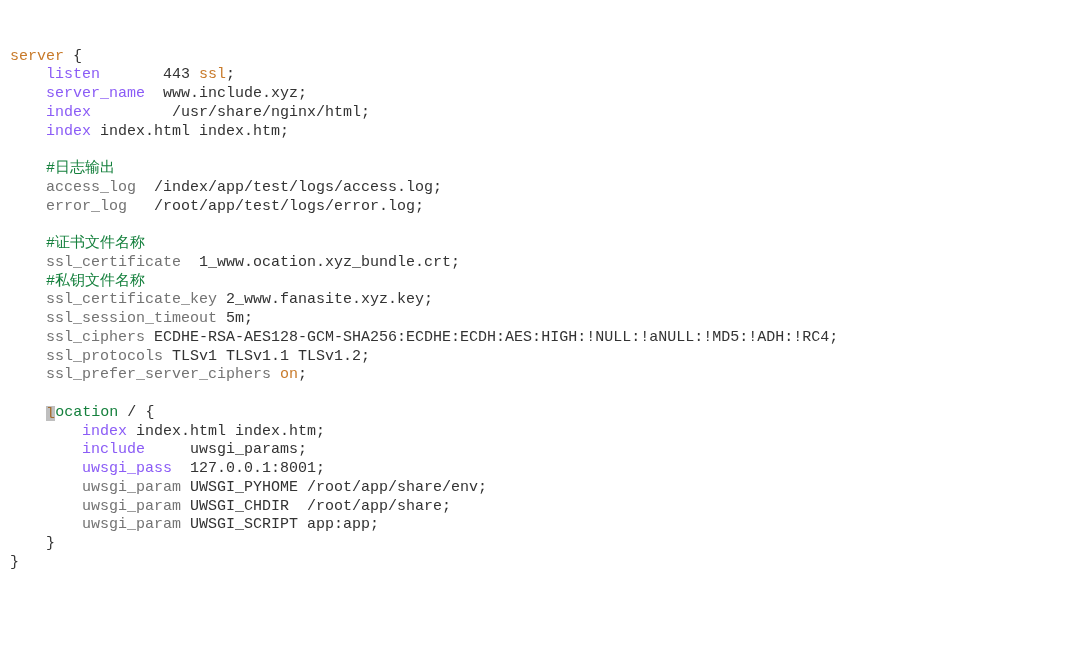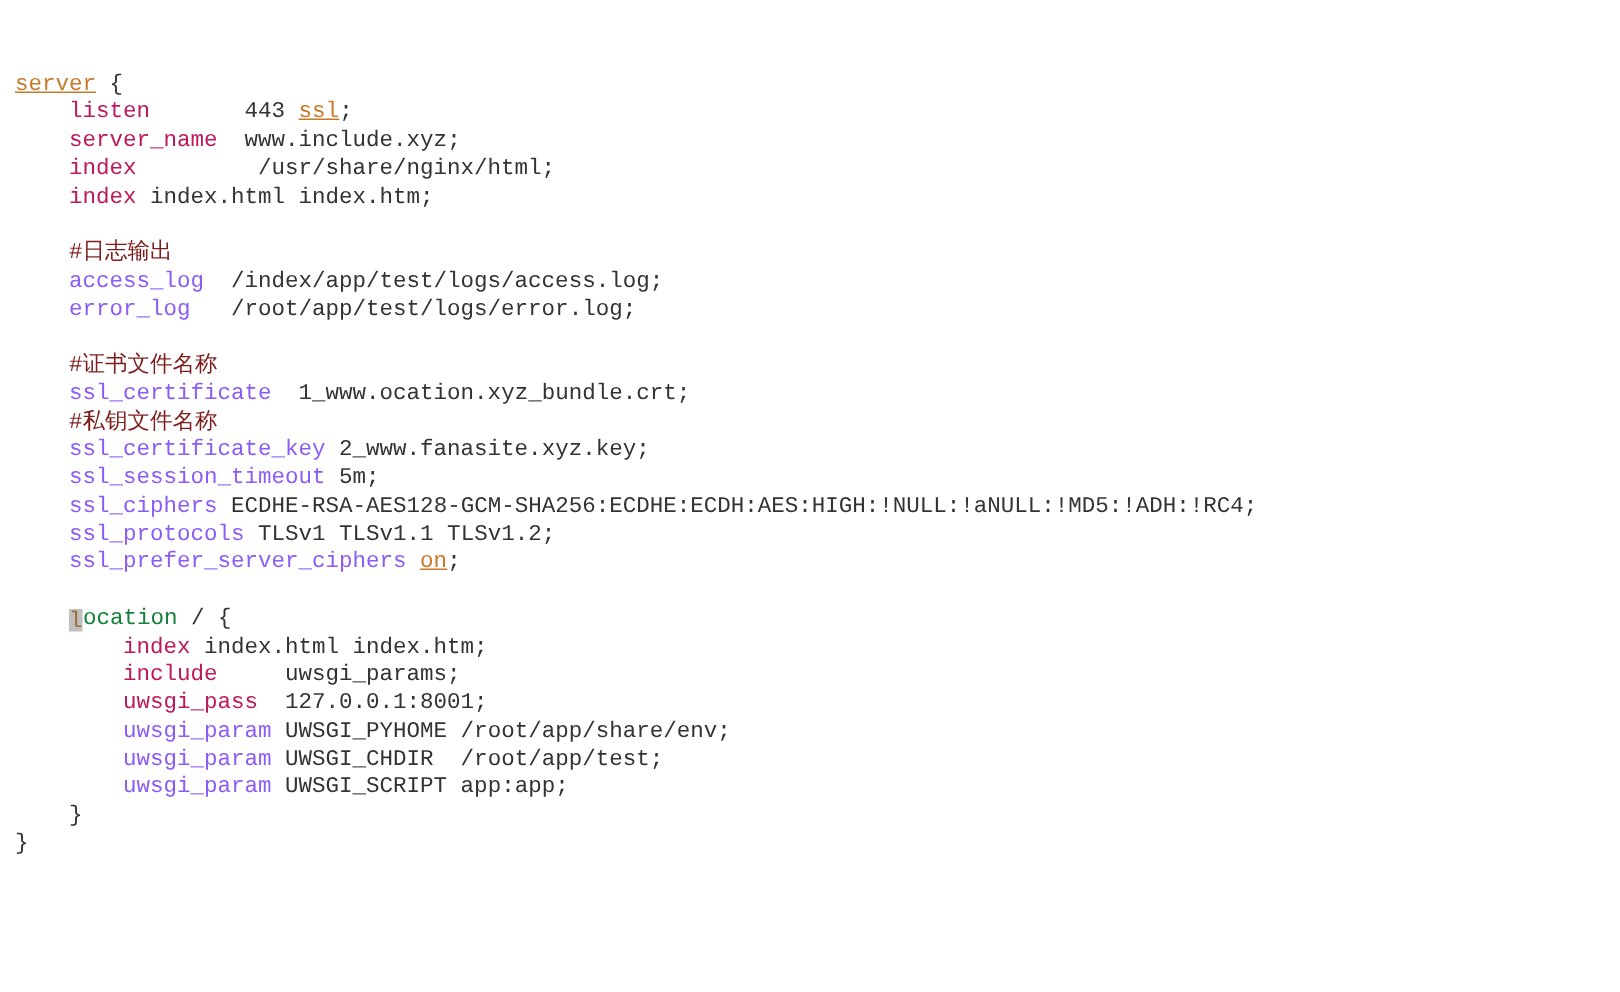--- a/index.html
+++ b/index.html
@@ -5,24 +5,24 @@
   body {
     margin: 0;
     padding: 10px;
     background: #ffffff;
     font-family: "Menlo", "Consolas", "Courier New", monospace;
     font-size: 15px;
     line-height: 1.25;
     color: #333333;
     white-space: pre;
   }
-  .kw-orange { color: #c87a2a; text-decoration: underline; }   
-  .kw-green  { color: #be185d; margin-top: 48px; }   
-  .kw-teal   { color: #8b5cf6; }   
-  .kw-blue   { color: #7f1d1d; }   
+  .kw-orange { color: #c87a2a; }   
+  .kw-green  { color: #8b5cf6; margin-top: 48px; }   
+  .kw-teal   { color: #737373; }   
+  .kw-blue   { color: #15803d; }   
   .kw-brown  { color: #15803d; }   
   .txt       { color: #333333; }
   .cursor    { background:#bfbfbf; display:inline-block; width:0.62em; height:1em; vertical-align:text-bottom; position:relative; }
   .cursor .c { position:absolute; left:0; top:0; color:#a26b2f; }
 </style>
 </head>
 <body>
 
 <div><span class="kw-orange">server</span> <span class="txt">{</span>
     <span class="kw-green">listen</span>       <span class="txt">443</span> <span class="kw-orange">ssl</span><span class="txt">;</span>
@@ -41,17 +41,17 @@
     <span class="kw-teal">ssl_session_timeout</span> <span class="txt">5m</span><span class="txt">;</span>
     <span class="kw-teal">ssl_ciphers</span> <span class="txt">ECDHE-RSA-AES128-GCM-SHA256:ECDHE:ECDH:AES:HIGH:!NULL:!aNULL:!MD5:!ADH:!RC4</span><span class="txt">;</span>
     <span class="kw-teal">ssl_protocols</span> <span class="txt">TLSv1 TLSv1.1 TLSv1.2</span><span class="txt">;</span>
     <span class="kw-teal">ssl_prefer_server_ciphers</span> <span class="kw-orange">on</span><span class="txt">;</span>
 
     <span class="cursor"><span class="c">l</span></span><span class="kw-brown">ocation</span> <span class="txt">/</span> <span class="txt">{</span>
         <span class="kw-green">index</span> <span class="txt">index.html index.htm</span><span class="txt">;</span>
         <span class="kw-green">include</span>     <span class="txt">uwsgi_params</span><span class="txt">;</span>
         <span class="kw-green">uwsgi_pass</span>  <span class="txt">127.0.0.1:8001</span><span class="txt">;</span>
         <span class="kw-teal">uwsgi_param</span> <span class="txt">UWSGI_PYHOME /root/app/share/env</span><span class="txt">;</span>
-        <span class="kw-teal">uwsgi_param</span> <span class="txt">UWSGI_CHDIR  /root/app/test</span><span class="txt">;</span>
+        <span class="kw-teal">uwsgi_param</span> <span class="txt">UWSGI_CHDIR  /root/app/share</span><span class="txt">;</span>
         <span class="kw-teal">uwsgi_param</span> <span class="txt">UWSGI_SCRIPT app:app</span><span class="txt">;</span>
     <span class="txt">}</span>
 <span class="txt">}</span></div>
 
 
 </body></html>

